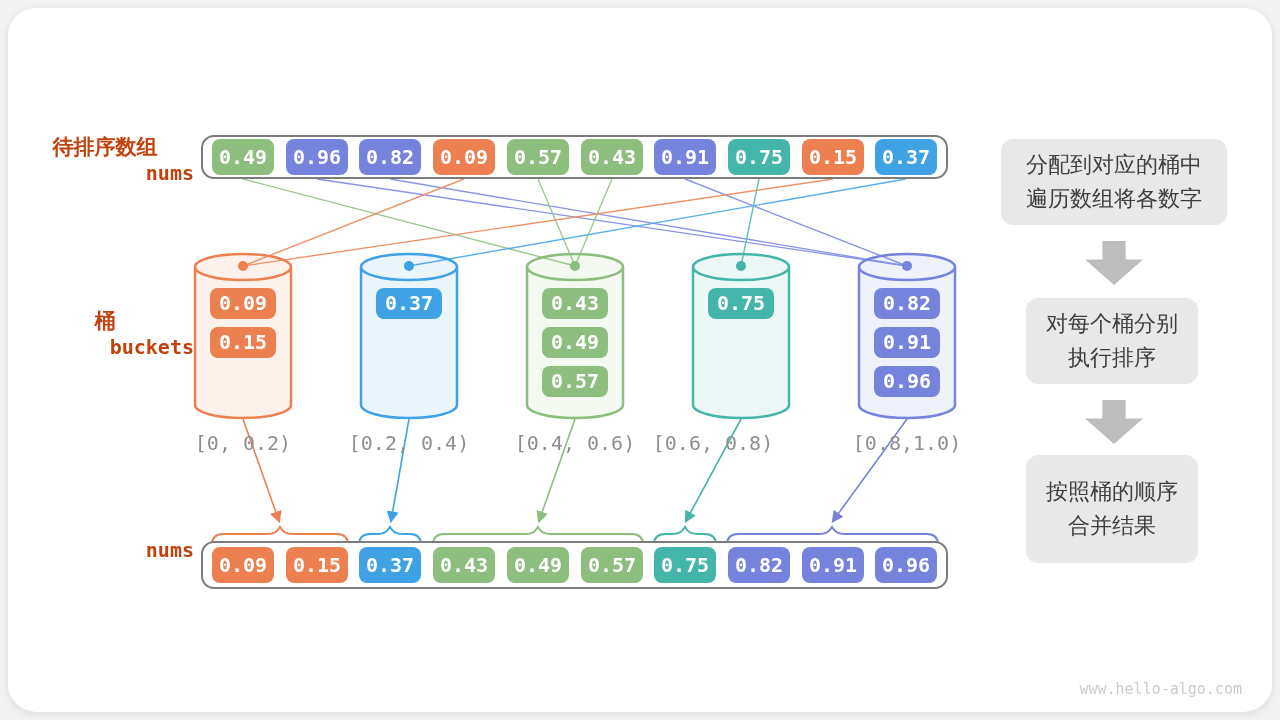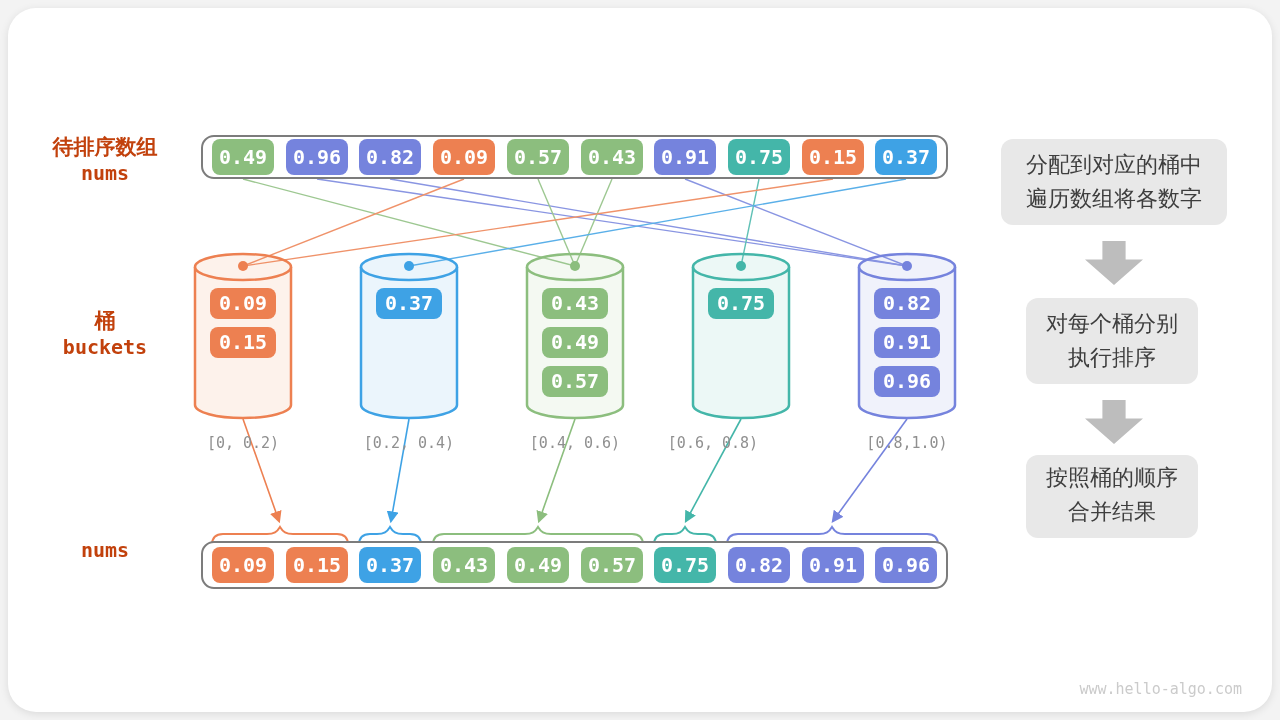--- a/index.html
+++ b/index.html
@@ -9,39 +9,39 @@
     background:#ffffff; border-radius:28px;
     box-shadow:0 2px 8px rgba(0,0,0,0.10);
     overflow:hidden;
   }
   .layer { position:absolute; left:0; top:0; width:1280px; height:720px; }
   svg.layer { pointer-events:none; }
 
   
   .side-label { position:absolute; left:16px; width:178px; text-align:center; color:#c2410c; font-weight:bold; }
   .side-label .zh { font-size:21px; line-height:27px; }
-  .side-label .en { font-size:20px; line-height:26px; font-family:"DejaVu Sans Mono", monospace; }
+  .side-label .en { font-size:20px; line-height:26px; font-family:"DejaVu Sans Mono", monospace;text-align:right; }
 
   
   .array-box {
     position:absolute; border:2.5px solid #7c7c7c; border-radius:13px; background:#ffffff;
   }
   .num-cell {
     position:absolute; width:62px; height:36px; border-radius:8px;
     color:#ffffff; font-family:"DejaVu Sans Mono", monospace; font-weight:bold;
     font-size:20px; line-height:36px; text-align:center;
   }
   .bucket-item {
     position:absolute; width:66px; height:31px; border-radius:8px;
     color:#ffffff; font-family:"DejaVu Sans Mono", monospace; font-weight:bold;
     font-size:20px; line-height:31px; text-align:center;
   }
   .range-label {
     position:absolute; width:180px; top:430px; text-align:center;
-    color:#8f8f8f; font-family:"DejaVu Sans Mono", monospace; font-size:15px; line-height:27px;
+    color:#8f8f8f; font-family:"DejaVu Sans Mono", monospace; font-size:20px; line-height:27px;
   }
 
   
   .step-box {
     position:absolute; background:#e8e8e8; border-radius:12px;
     color:#3e3e3e; font-size:22px; line-height:34px; text-align:center;
     display:flex; flex-direction:column; justify-content:center;
   }
   .block-arrow {
     position:absolute; width:58px; height:44px; background:#bdbdbd;
@@ -191,19 +191,19 @@
   <div class="step-box" style="left:1001px; top:139px; width:226px; height:86px;">
     <div>分配到对应的桶中</div>
     <div>遍历数组将各数字</div>
   </div>
   <div class="block-arrow" style="left:1085px; top:241px;"></div>
   <div class="step-box" style="left:1026px; top:298px; width:172px; height:86px;">
     <div>对每个桶分别</div>
     <div>执行排序</div>
   </div>
   <div class="block-arrow" style="left:1085px; top:400px;"></div>
-  <div class="step-box" style="left:1026px; top:455px; width:172px; height:83px;font-family:Liberation Mono, monospace;">
+  <div class="step-box" style="left:1026px; top:455px; width:172px; height:108px;">
     <div>按照桶的顺序</div>
     <div>合并结果</div>
   </div>
 
   <div class="watermark">www.hello-algo.com</div>
 </div>
 
 </body></html>

